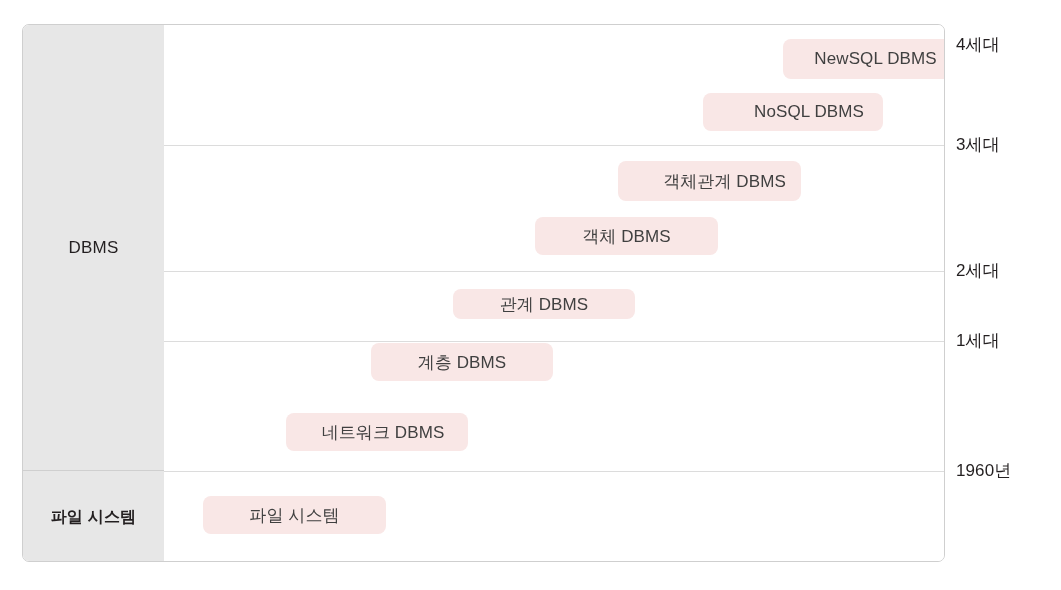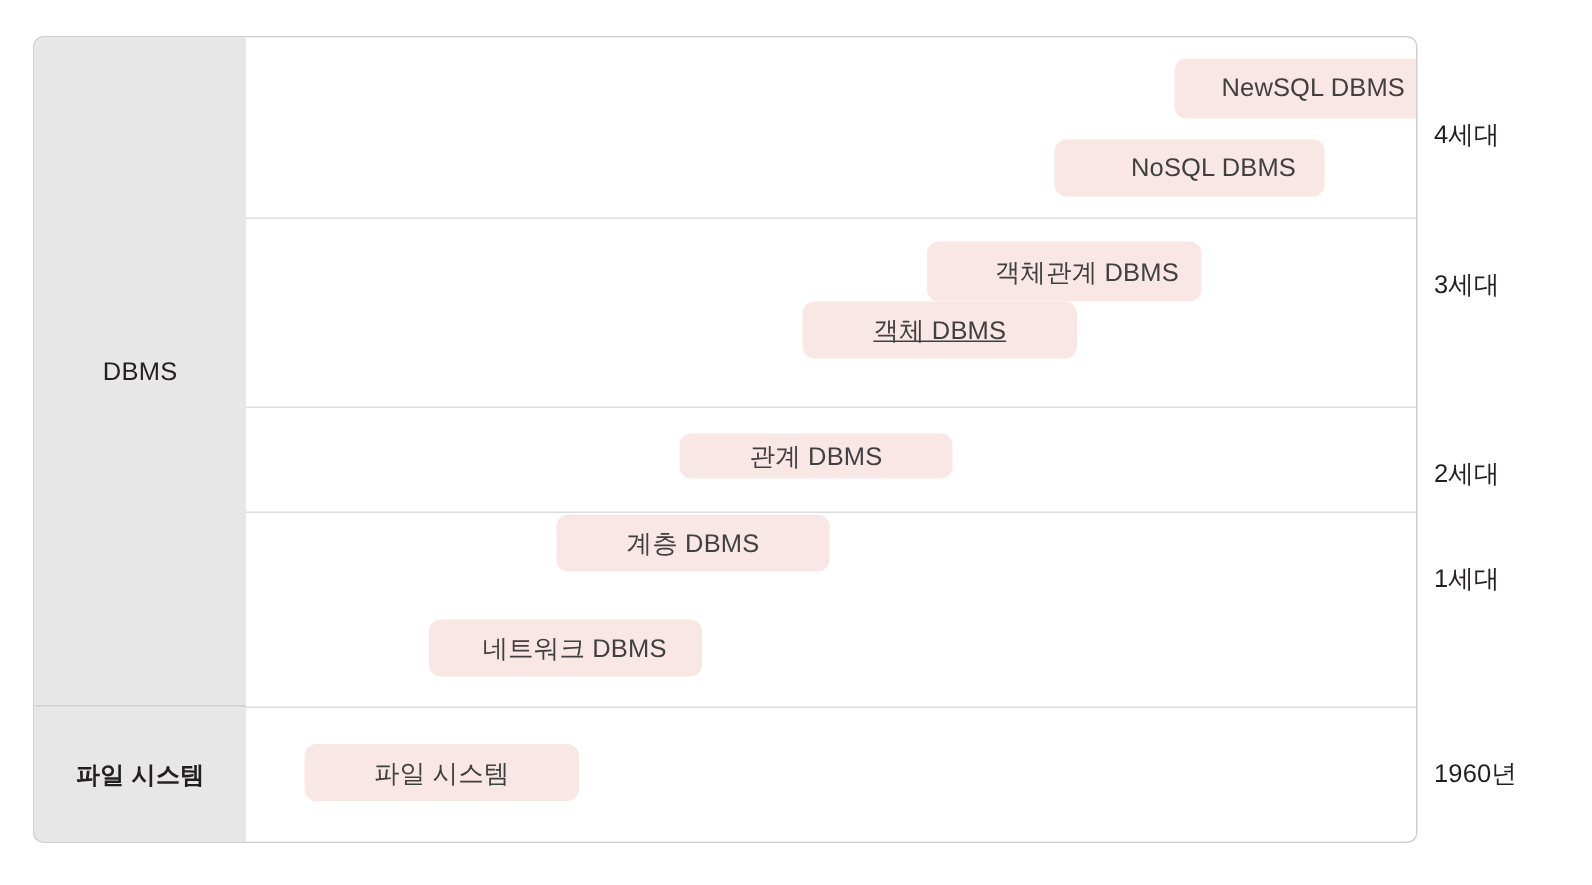--- a/index.html
+++ b/index.html
@@ -103,21 +103,20 @@
   }
 
   
   .axis-label {
     position: absolute;
     left: 956px;
     font-size: 17px;
     color: #231f20;
     white-space: nowrap;
     letter-spacing: .1px;
-    margin-top: 45px;
   }
 </style>
 </head>
 <body>
 
 <div id="canvas">
 
   <div class="table-frame">
 
     <div class="cat-col">
@@ -141,21 +140,21 @@
       </div>
 
       <div class="pill" style="left:539px; top:68px; width:180px; height:38px;padding-left:32px;">
         <span>NoSQL DBMS</span>
       </div>
 
       <div class="pill" style="left:454px; top:136px; width:183px; height:40px;padding-left:30px;">
         <span>객체관계 DBMS</span>
       </div>
 
-      <div class="pill" style="left:371px; top:176px; width:183px; height:38px;text-decoration:underline;">
+      <div class="pill" style="left:371px; top:192px; width:183px; height:38px;">
         <span>객체 DBMS</span>
       </div>
 
       <div class="pill" style="left:289px; top:264px; width:182px; height:30px;">
         <span>관계 DBMS</span>
       </div>
 
       <div class="pill" style="left:207px; top:318px; width:182px; height:38px;">
         <span>계층 DBMS</span>
       </div>

